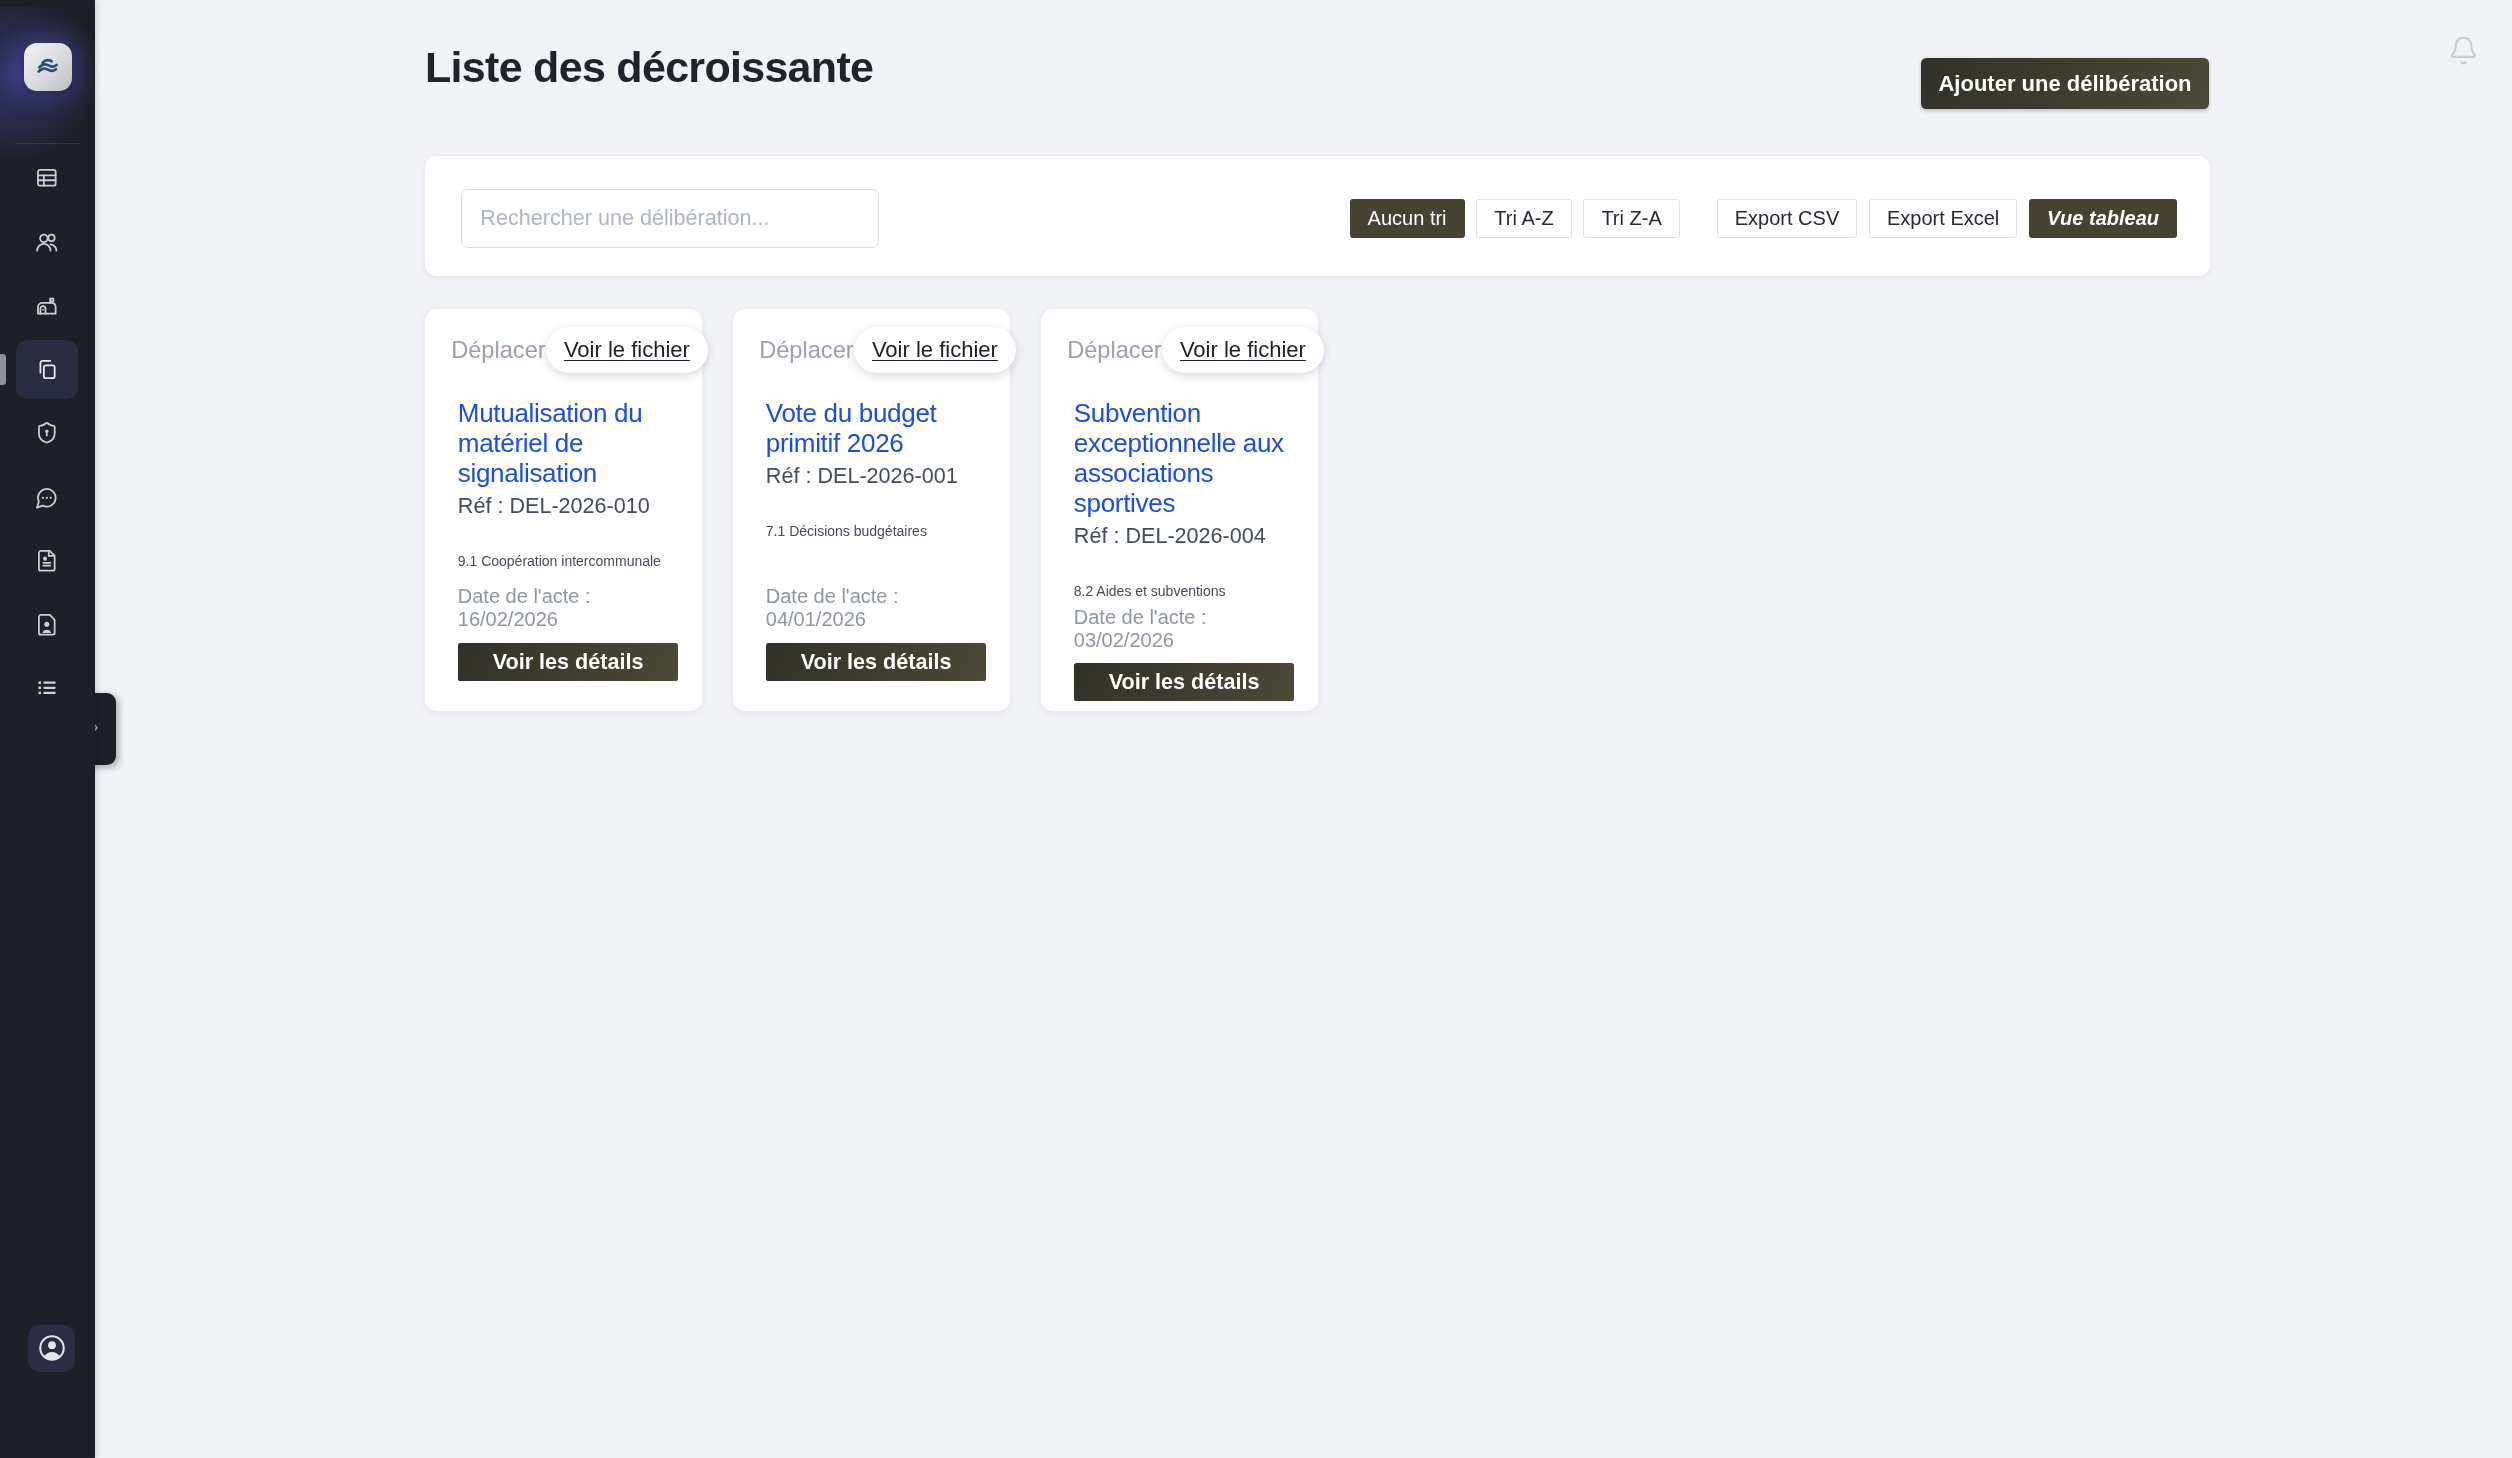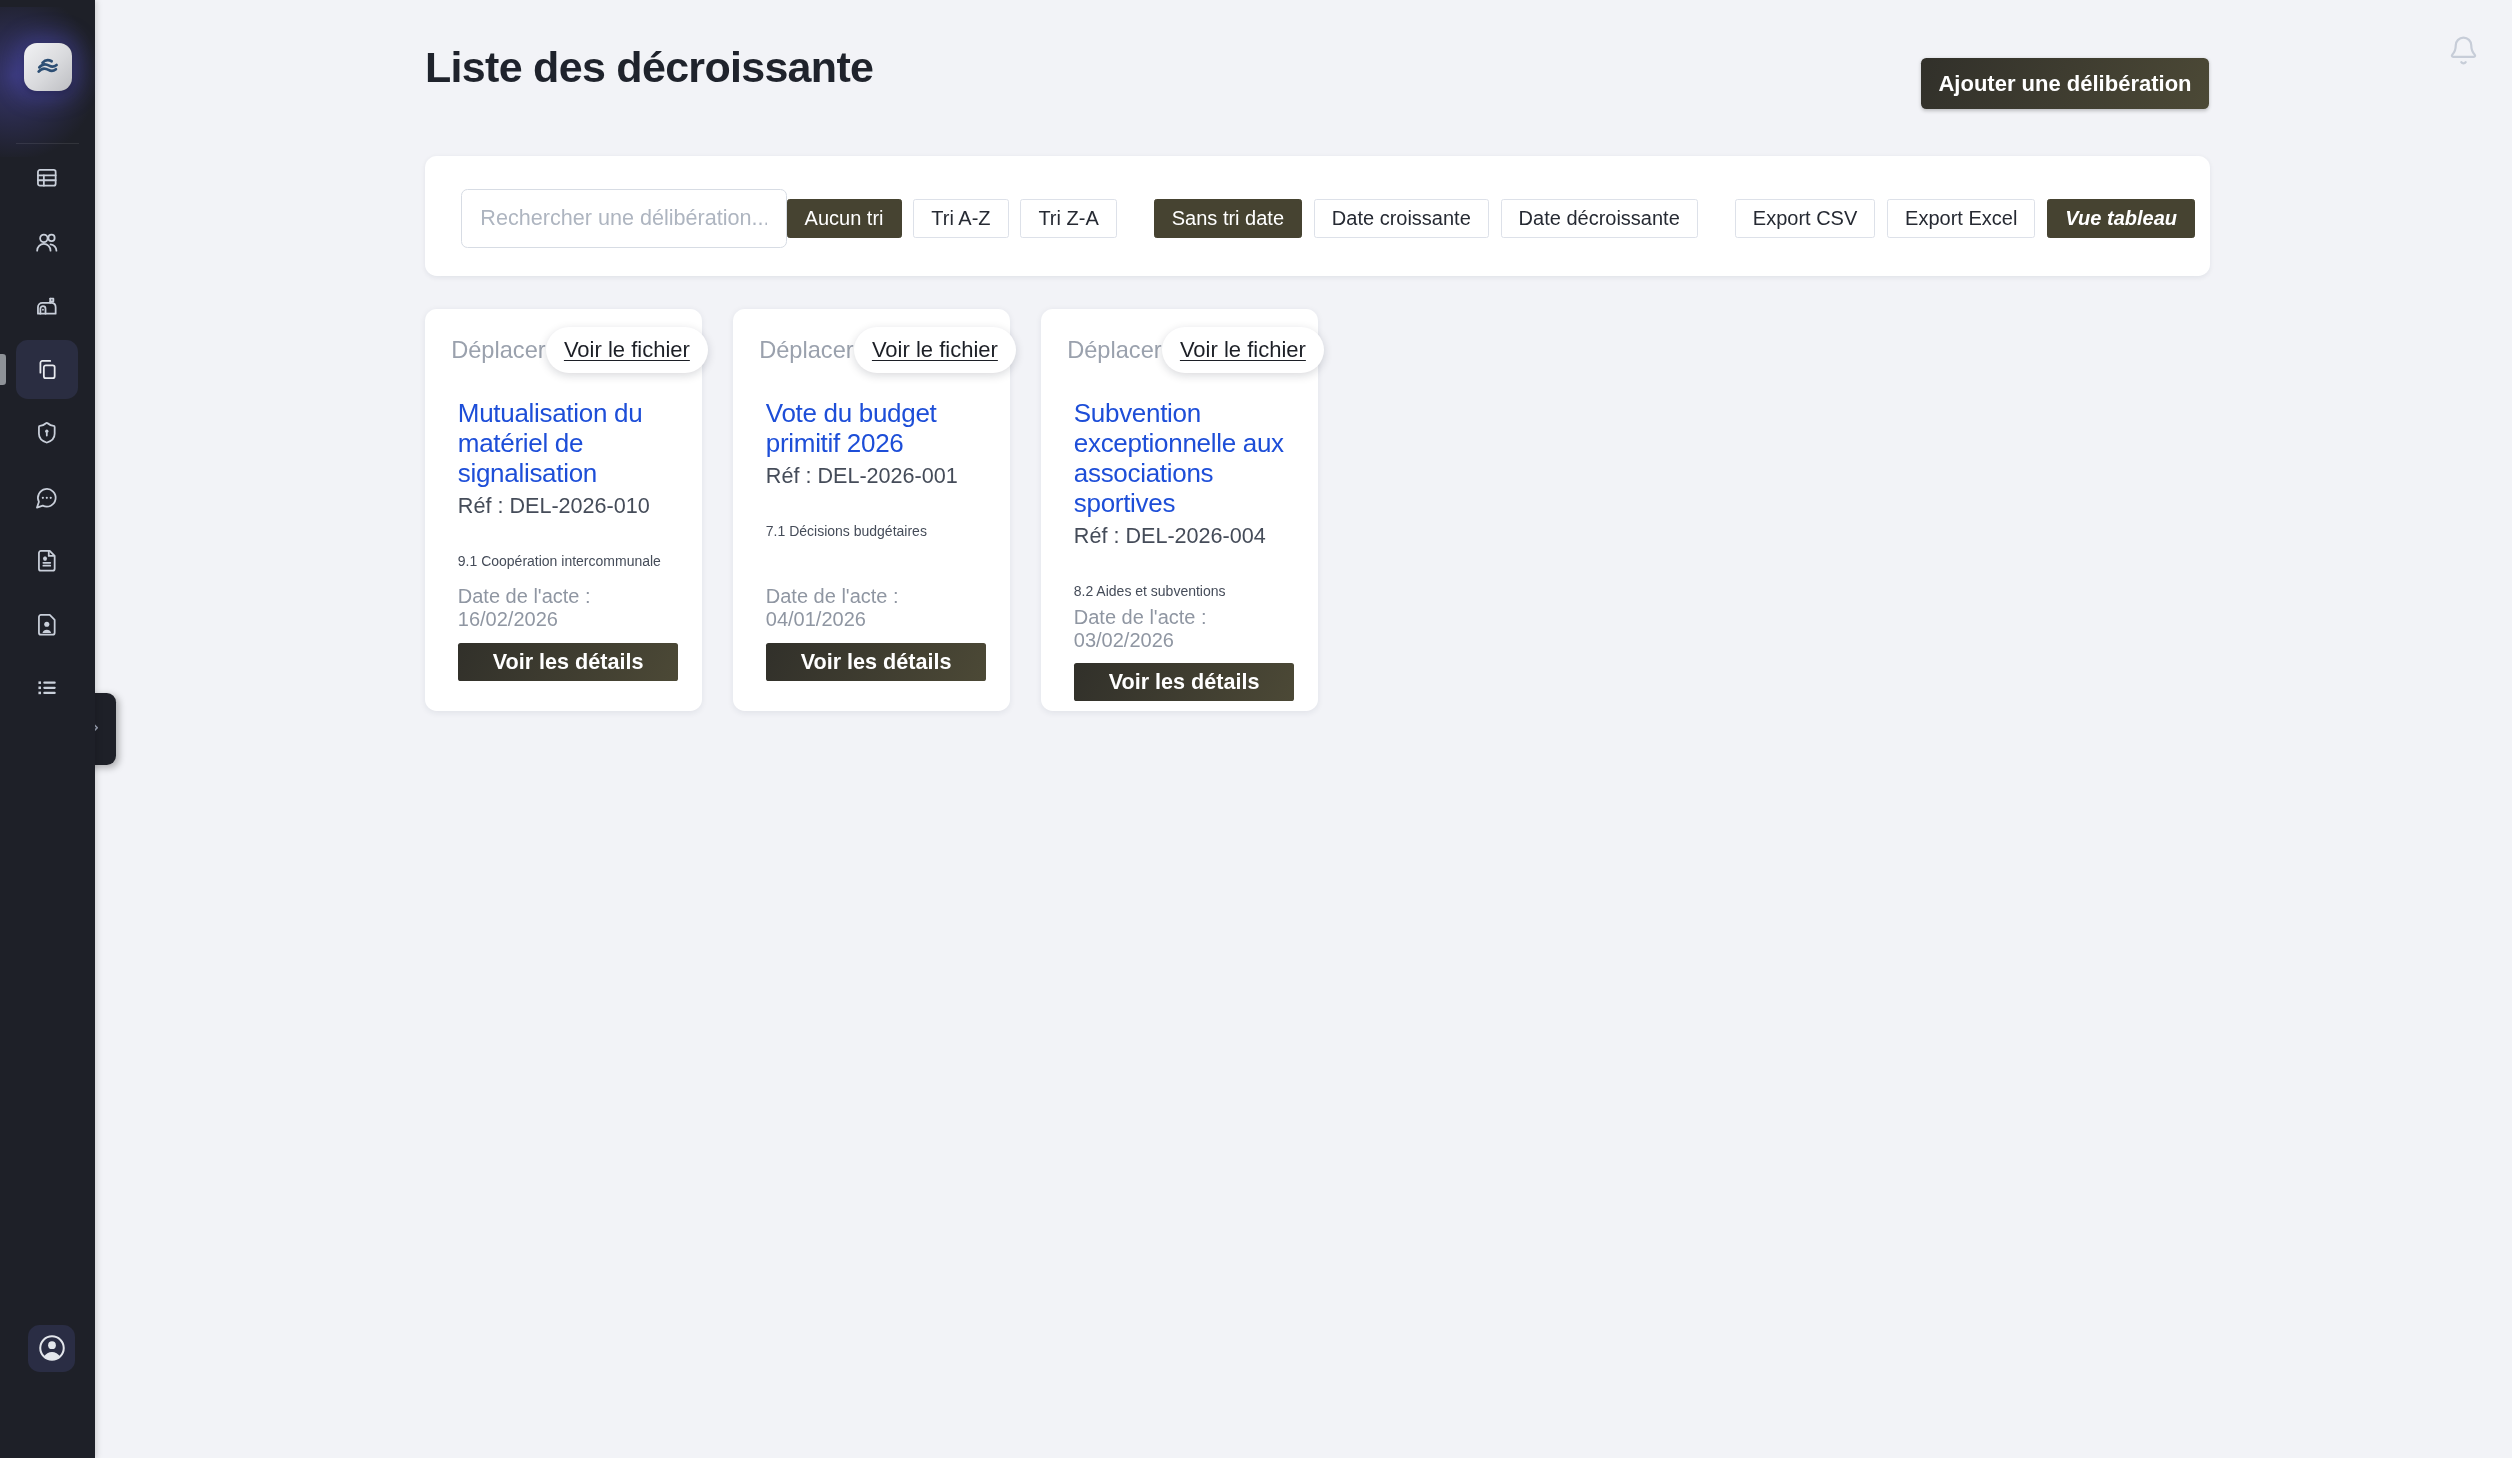--- a/index.html
+++ b/index.html
@@ -311,25 +311,20 @@
 
 <div class="filter-card">
   <input class="search-input" type="text" placeholder="Rechercher une délibération..." style="">
   <div class="filters">
     <div class="chip-group">
       <button class="chip active">Aucun tri</button>
       <button class="chip">Tri A-Z</button>
       <button class="chip">Tri Z-A</button>
     </div>
     <div class="chip-group">
-      <button class="chip active">Sans tri date</button>
-      <button class="chip">Date croissante</button>
-      <button class="chip">Date décroissante</button>
-    </div>
-    <div class="chip-group">
       <button class="chip">Export CSV</button>
       <button class="chip">Export Excel</button>
       <button class="chip active bold">Vue tableau</button>
     </div>
   </div>
 </div>
 
 <div class="cards">
 
   <div class="card">

